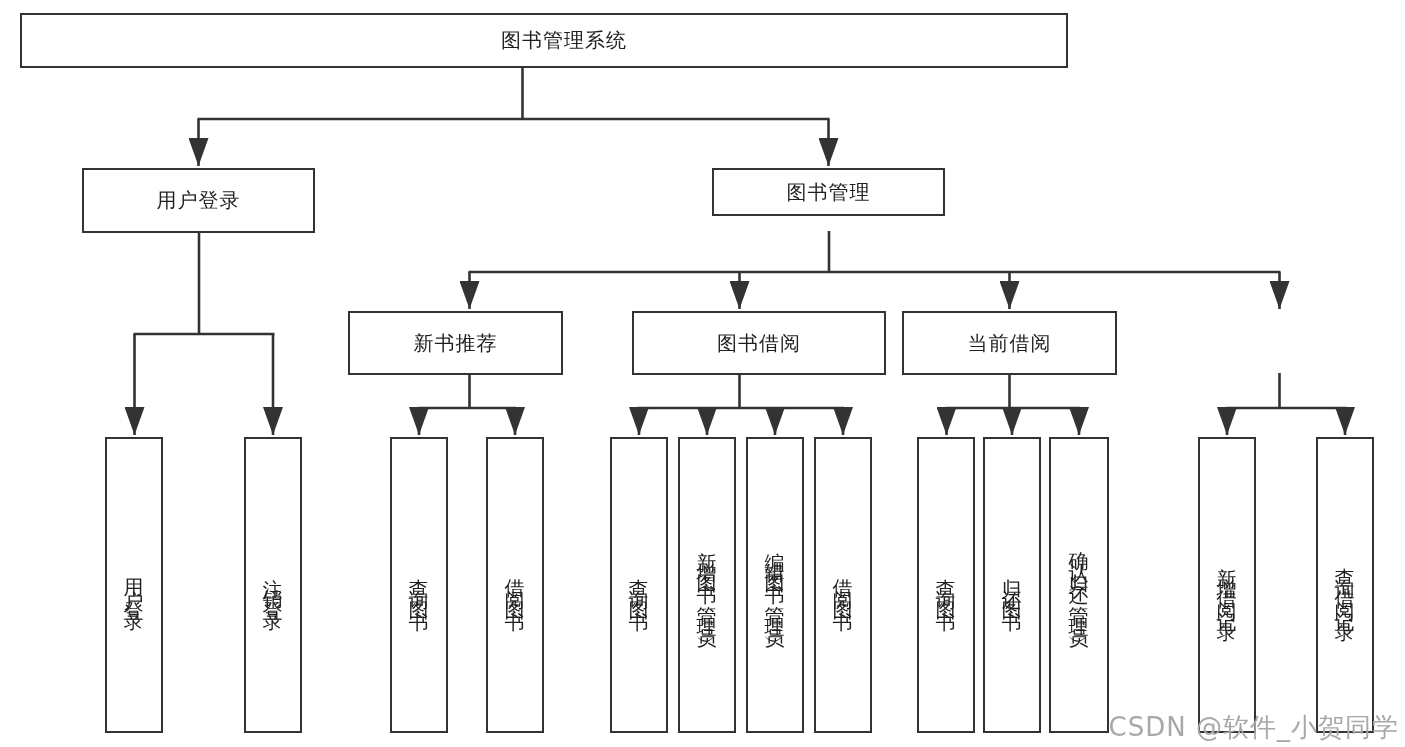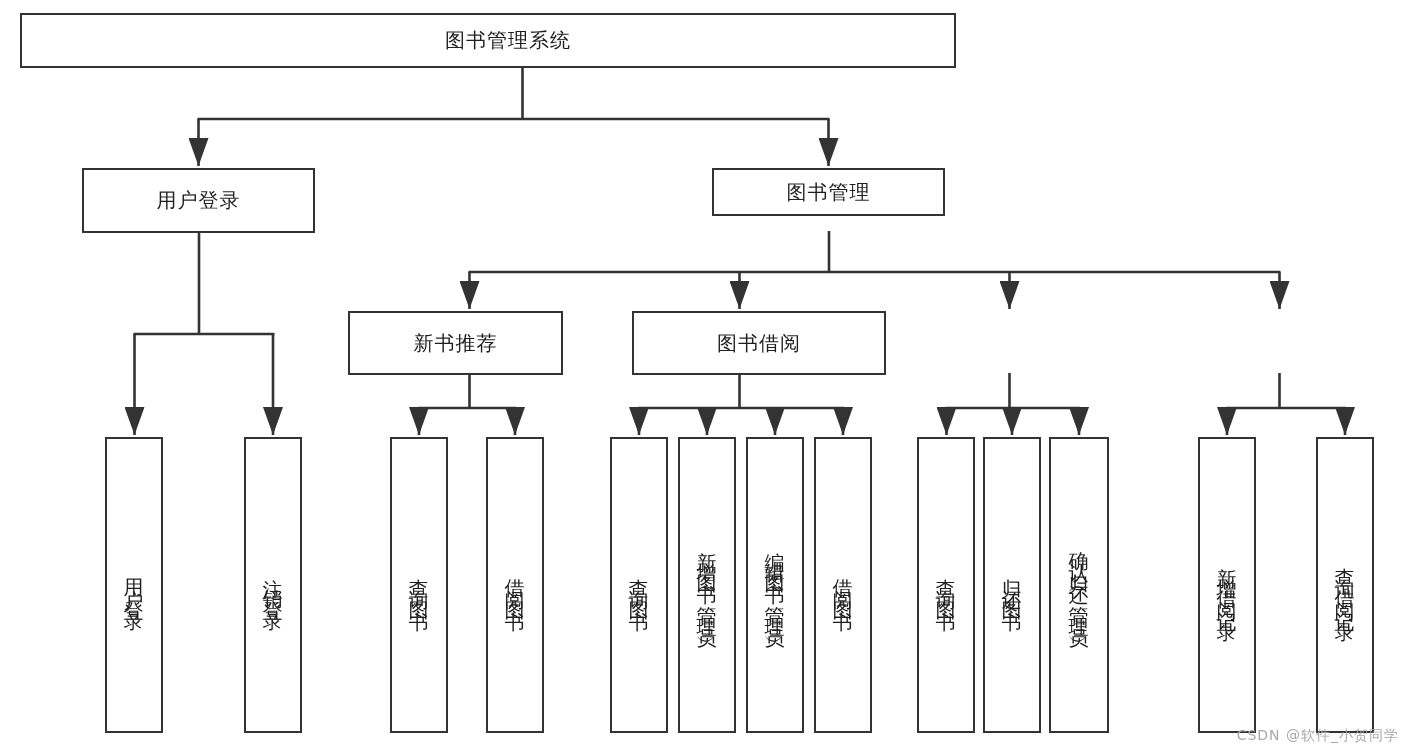--- a/index.html
+++ b/index.html
@@ -42,21 +42,21 @@
     text-orientation: mixed;
     font-size: 20px;
     line-height: 1;
     letter-spacing: 11px;
     white-space: nowrap;
   }
   .watermark {
     position: absolute;
     right: 6px;
     bottom: 2px;
-    font-size: 14px;
+    font-size: 26px;
     color: var(--watermark);
     z-index: 3;
     letter-spacing: 1px;
     margin-left: 32px;
   }
 </style>
 </head>
 <body>
 
 <div id="stage">
@@ -102,36 +102,39 @@
     <line x1="946.5" y1="408" x2="946.5" y2="435" marker-end="url(#arrow)"></line>
     <line x1="1012" y1="408" x2="1012" y2="435" marker-end="url(#arrow)"></line>
     <line x1="1079" y1="408" x2="1079" y2="435" marker-end="url(#arrow)"></line>
 
     <line x1="1279.5" y1="373" x2="1279.5" y2="409"></line>
     <line x1="1226" y1="408" x2="1346" y2="408"></line>
     <line x1="1227" y1="408" x2="1227" y2="435" marker-end="url(#arrow)"></line>
     <line x1="1345" y1="408" x2="1345" y2="435" marker-end="url(#arrow)"></line>
   </svg>
 
-  <div class="node hnode" style="left:20px; top:13px; width:936px; height:55px;padding-left:40px;">
+  <div class="node hnode" style="left:20px; top:13px; width:1048px; height:55px;padding-left:40px;">
     <span>图书管理系统</span>
   </div>
 
   <div class="node hnode" style="left:82px; top:168px; width:233px; height:65px;">
     <span>用户登录</span>
   </div>
   <div class="node hnode" style="left:712px; top:168px; width:233px; height:48px;">
     <span>图书管理</span>
   </div>
 
   <div class="node hnode" style="left:348px; top:311px; width:215px; height:64px;">
     <span>新书推荐</span>
   </div>
   <div class="node hnode" style="left:632px; top:311px; width:254px; height:64px;">
     <span>图书借阅</span>
+  </div>
+  <div class="node hnode" style="left:902px; top:311px; width:215px; height:64px;">
+    <span>当前借阅</span>
   </div>
 
   <div class="node vnode" style="left:105px; top:437px; width:58px; height:296px;">
     <span>用户登录</span>
   </div>
   <div class="node vnode" style="left:244px; top:437px; width:58px; height:296px;">
     <span>注销登录</span>
   </div>
 
   <div class="node vnode" style="left:390px; top:437px; width:58px; height:296px;">

